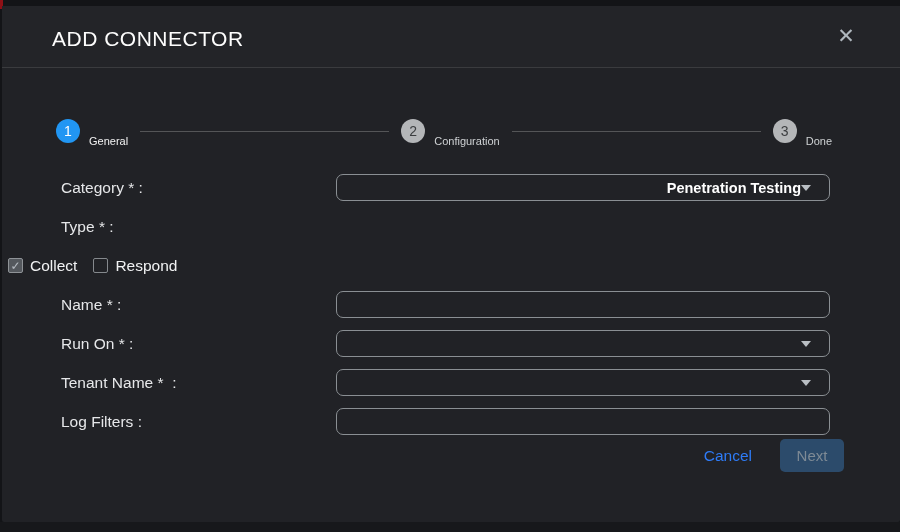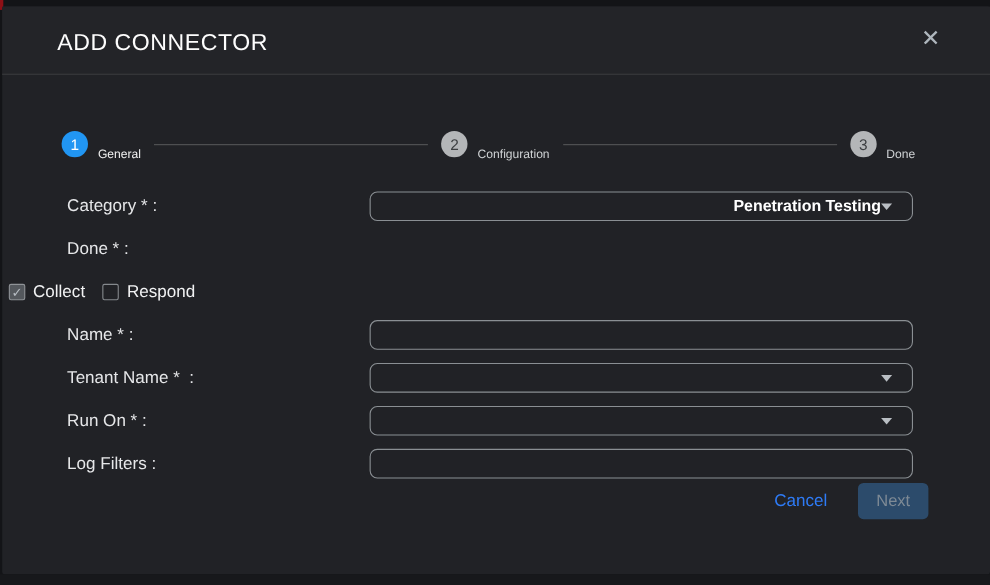--- a/index.html
+++ b/index.html
@@ -123,21 +123,21 @@
       <div class="frow-label">Category * :</div>
       <div class="frow-field">
         <div class="field-box select-box">
           <span>Penetration Testing</span>
           <span class="caret"></span>
         </div>
       </div>
     </div>
 
     <div class="frow">
-      <div class="frow-label">Done * :</div>
+      <div class="frow-label">Type * :</div>
     </div>
 
     <div class="frow">
       <div class="frow-field">
         <div class="cb-group">
           <div class="cb-item">
             <span class="cb checked" id="cb-collect">✓</span>
             <span class="cb-label">Collect</span>
           </div>
           <div class="cb-item">
@@ -149,31 +149,31 @@
     </div>
 
     <div class="frow">
       <div class="frow-label">Name * :</div>
       <div class="frow-field">
         <input class="field-box" type="text" value="" style="">
       </div>
     </div>
 
     <div class="frow">
-      <div class="frow-label">Tenant Name *  :</div>
+      <div class="frow-label">Run On * :</div>
       <div class="frow-field">
         <div class="field-box select-box">
           <span></span>
           <span class="caret"></span>
         </div>
       </div>
     </div>
 
     <div class="frow">
-      <div class="frow-label">Run On * :</div>
+      <div class="frow-label">Tenant Name *  :</div>
       <div class="frow-field">
         <div class="field-box select-box">
           <span></span>
           <span class="caret"></span>
         </div>
       </div>
     </div>
 
     <div class="frow">
       <div class="frow-label">Log Filters :</div>

